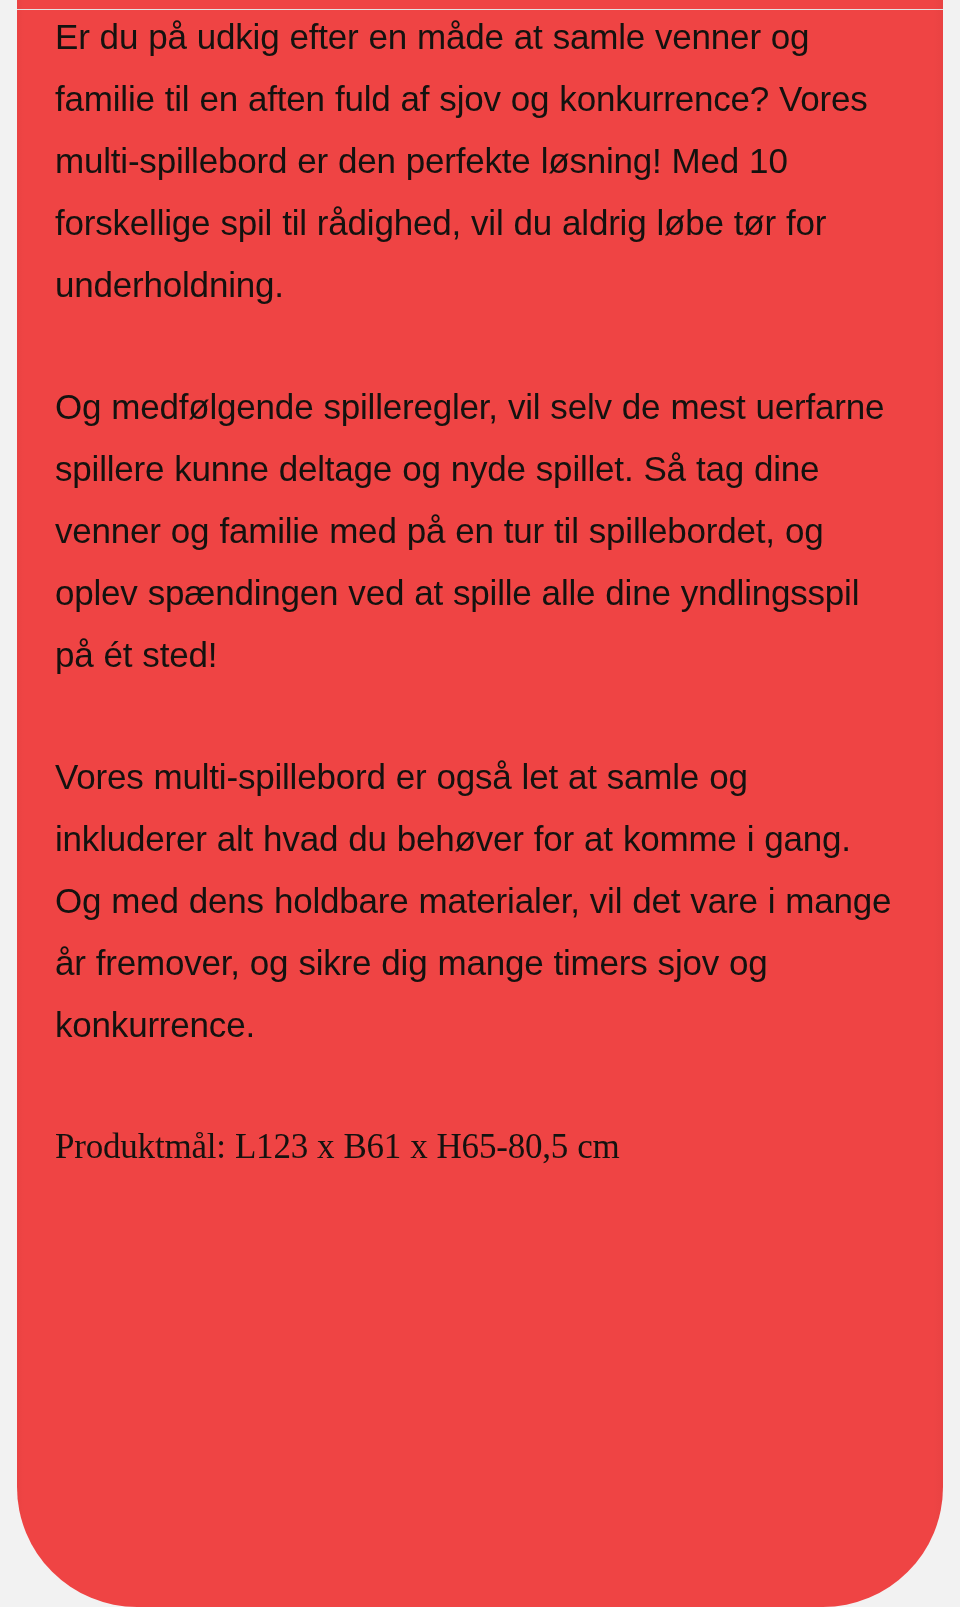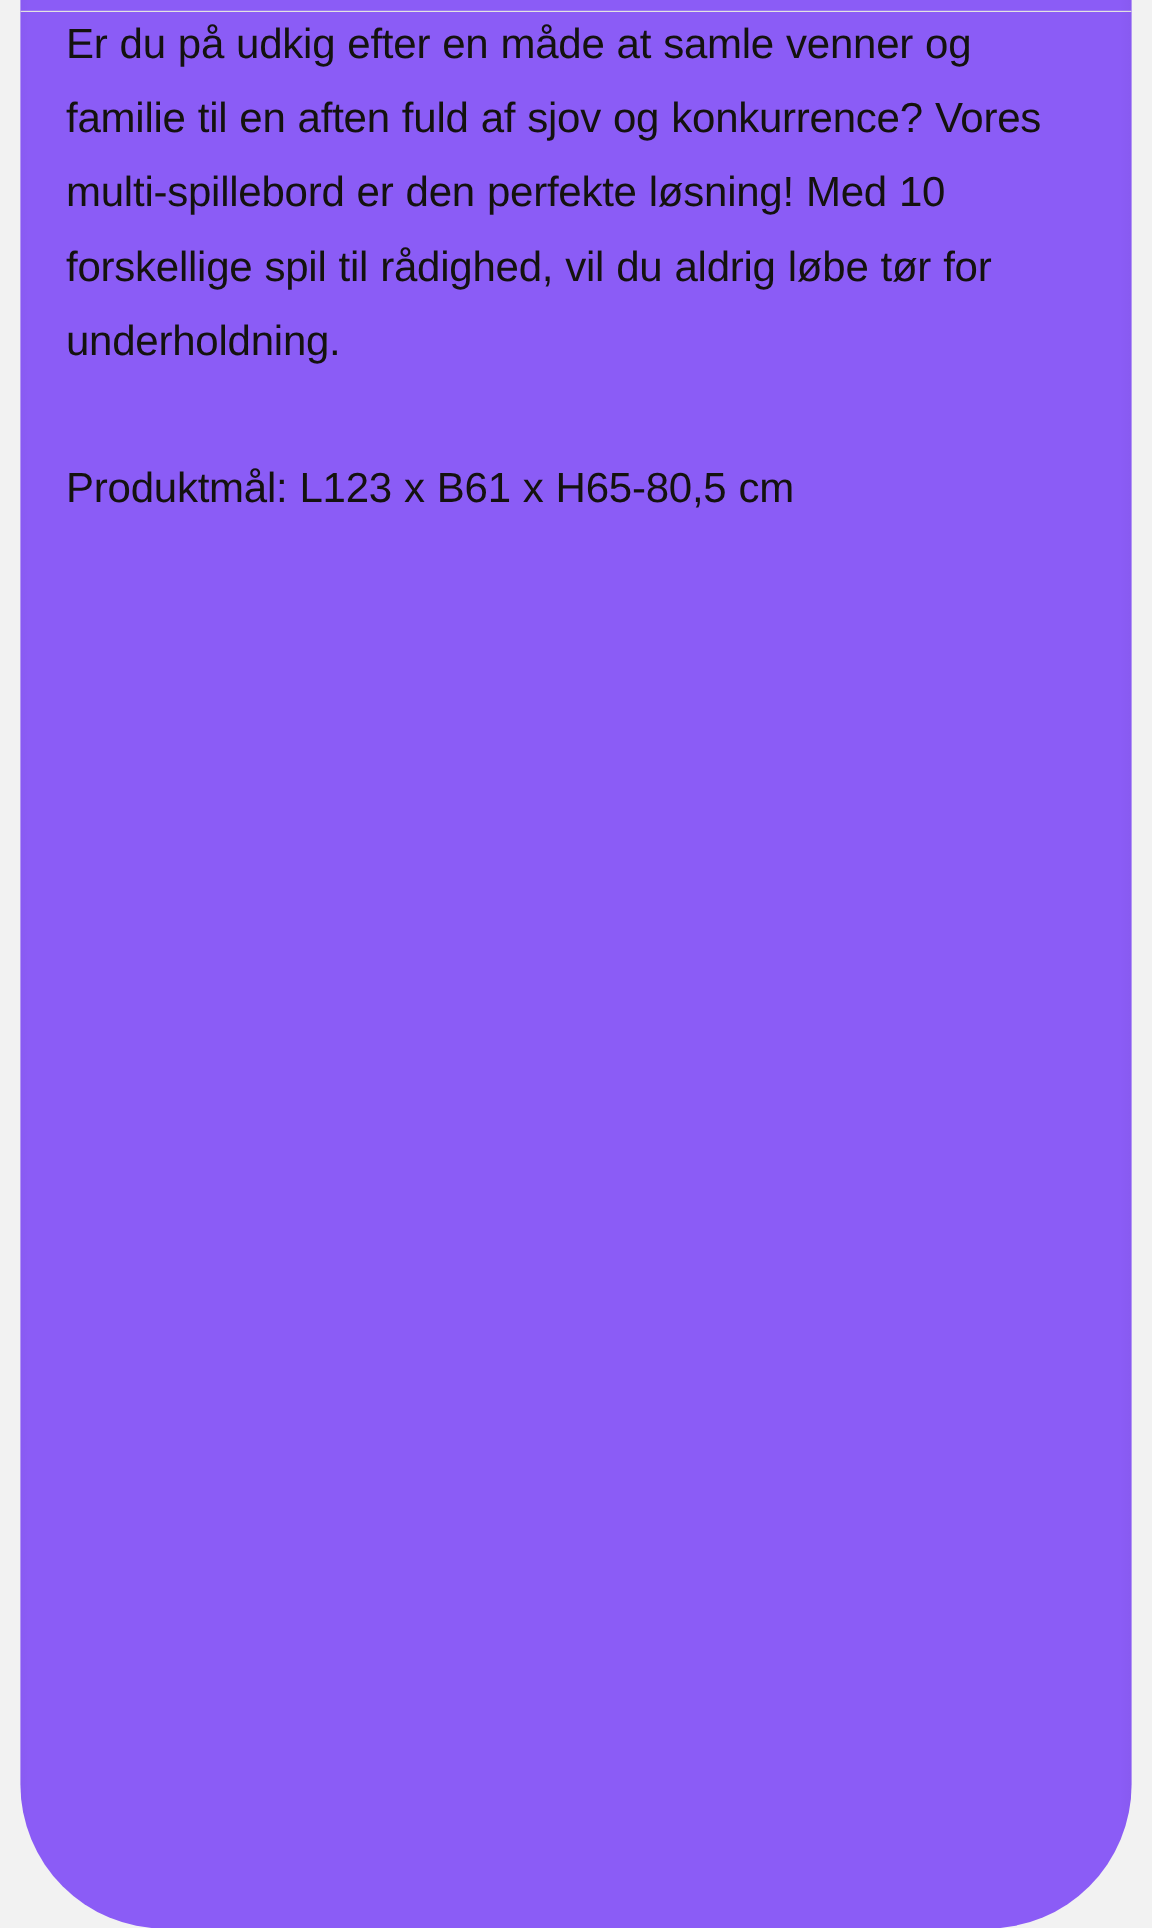--- a/index.html
+++ b/index.html
@@ -23,21 +23,21 @@
     overflow: hidden;
   }
 
   
   #description-card {
     position: absolute;
     left: 17px;
     top: 0px;
     width: 926px;
     height: 1607px;
-    background: #8b5cf6;
+    background: #ef4444;
     border-bottom-left-radius: 120px;
     border-bottom-right-radius: 120px;
     overflow: hidden;
     box-sizing: border-box;
   }
 
   
   #top-divider {
     position: absolute;
     left: 0;
@@ -83,20 +83,21 @@
     line-height: 62px;
     letter-spacing: -0.2px;
     color: #14120f;
     font-weight: 400;
     text-align: left;
     white-space: pre-wrap;
     word-spacing: 0.5px;
   }
   .paragraph.last {
     margin-bottom: 0;
+    font-family: Liberation Serif, serif;
   }
 
   
   #scrollbar-track {
     position: absolute;
     left: 940px;
     top: 0px;
     width: 12px;
     height: 1607px;
     background: transparent;
@@ -108,20 +109,22 @@
 <div id="app-background">
 
   <div id="description-card">
 
     <div id="top-divider"></div>
     <div id="card-left-shade"></div>
     <div id="card-right-shade"></div>
 
     <div id="description-body">
       <p class="paragraph">Er du på udkig efter en måde at samle venner og familie til en aften fuld af sjov og konkurrence? Vores multi-spillebord er den perfekte løsning! Med 10 forskellige spil til rådighed, vil du aldrig løbe tør for underholdning.</p>
+      <p class="paragraph">Og medfølgende spilleregler, vil selv de mest uerfarne spillere kunne deltage og nyde spillet. Så tag dine venner og familie med på en tur til spillebordet, og oplev spændingen ved at spille alle dine yndlingsspil på ét sted!</p>
+      <p class="paragraph">Vores multi-spillebord er også let at samle og inkluderer alt hvad du behøver for at komme i gang. Og med dens holdbare materialer, vil det vare i mange år fremover, og sikre dig mange timers sjov og konkurrence.</p>
       <p class="paragraph last">Produktmål: L123 x B61 x H65-80,5 cm</p>
     </div>
 
   </div>
 
   <div id="scrollbar-track">
     
   </div>
 
 </div>

